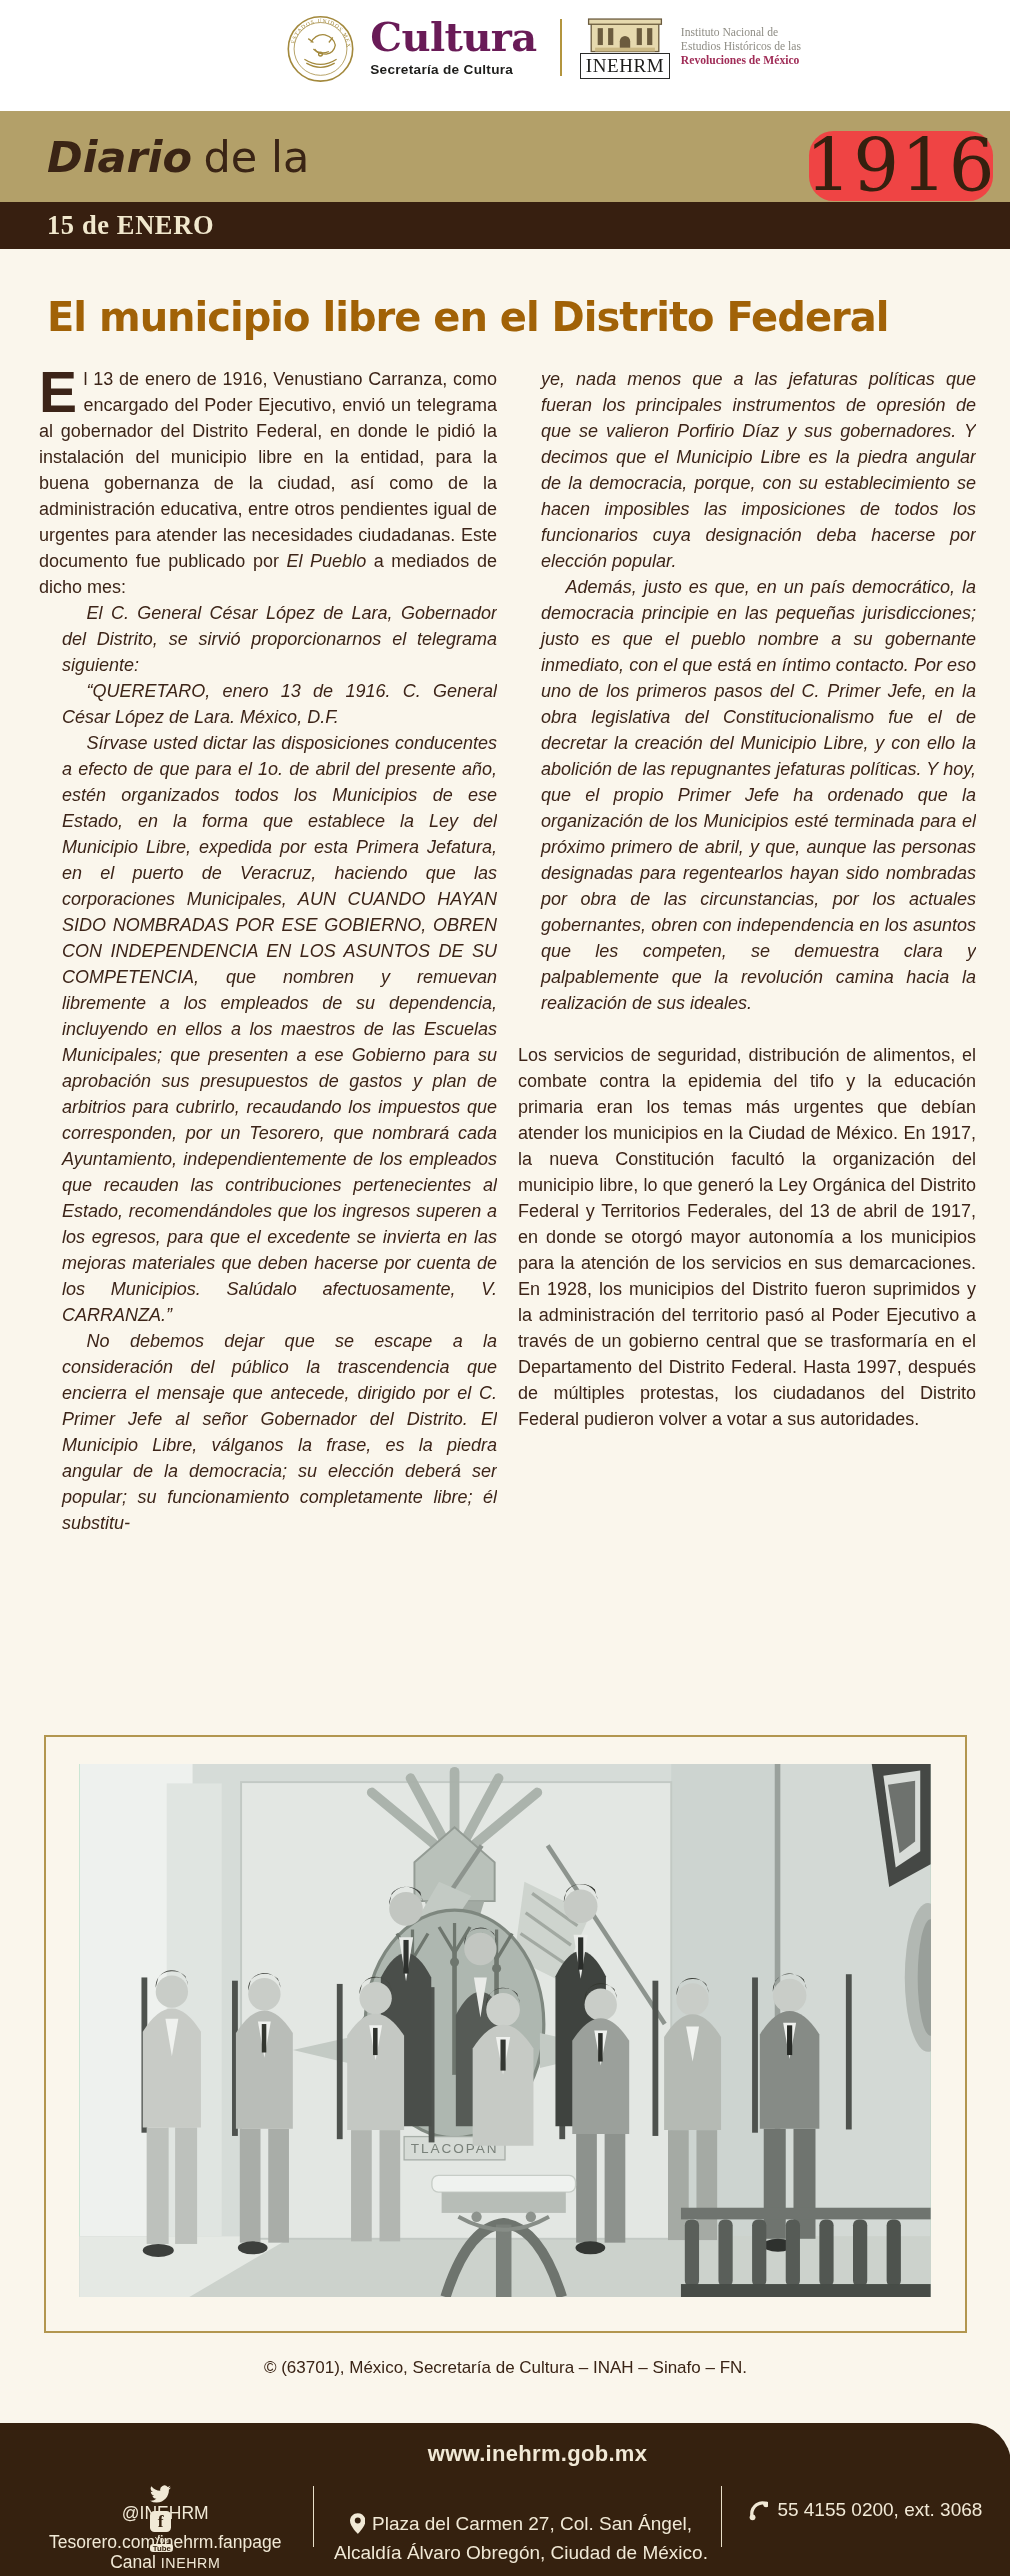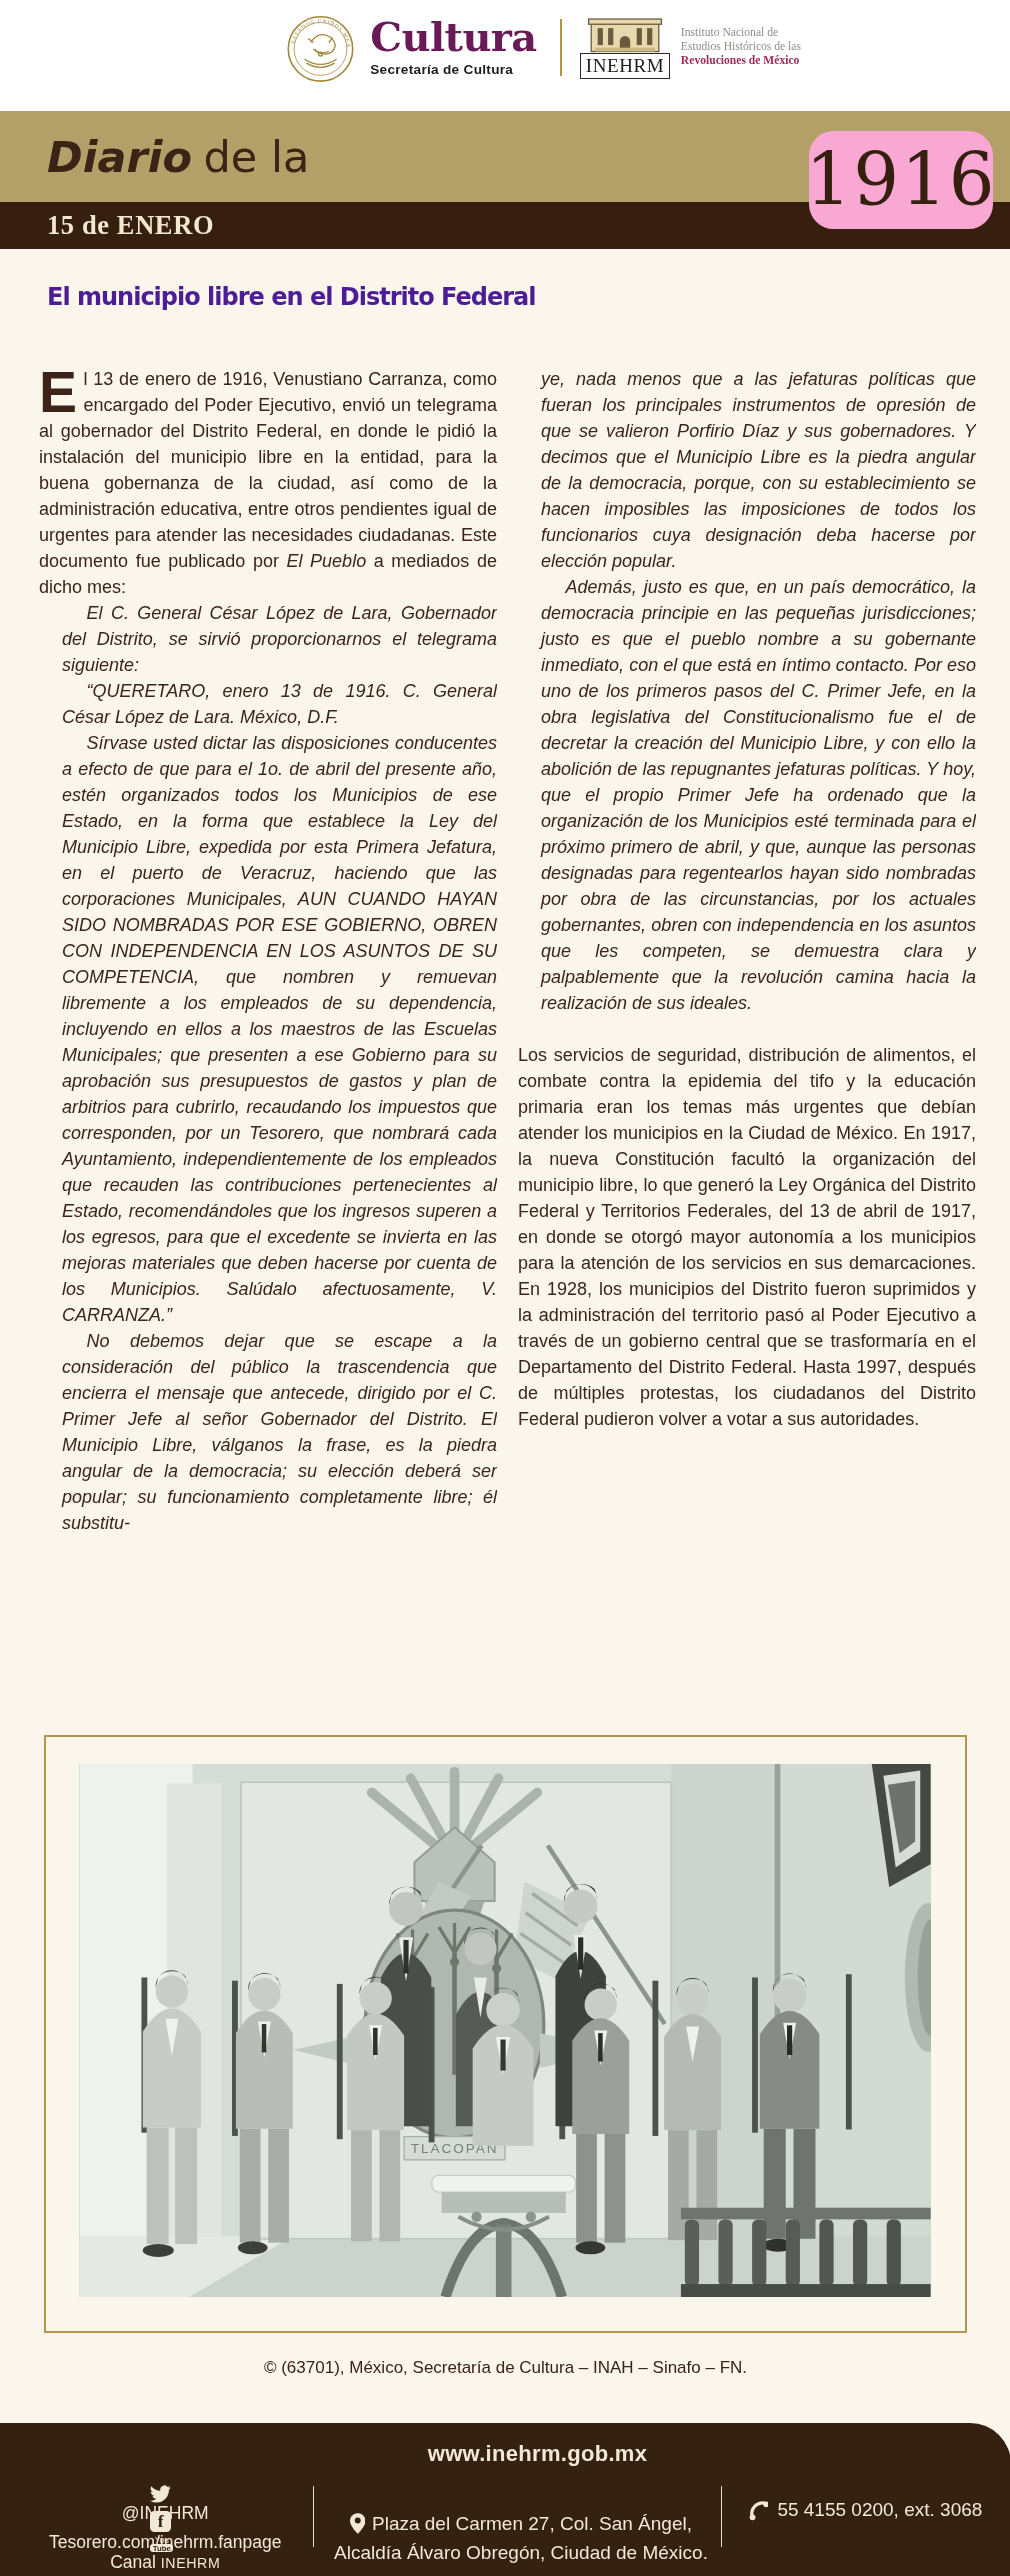--- a/index.html
+++ b/index.html
@@ -22,27 +22,27 @@
   
   .band-tan{position:absolute;top:111px;left:0;width:1011px;height:91px;background:#b3a069;}
   .band-dark{position:absolute;top:202px;left:0;width:1011px;height:47px;background:#371f10;}
   .banner-title{position:absolute;top:111px;left:47px;height:91px;display:flex;align-items:center;
     font-family:"DejaVu Sans",sans-serif;font-size:43px;color:#3a2415;white-space:nowrap;}
   .banner-title .t-italic{font-style:italic;font-weight:bold;margin-right:11.6px;}
   .banner-title .t-mid{font-weight:normal;margin-right:11.6px;}
   .banner-title .t-bold{font-weight:bold;}
   .date-line{position:absolute;top:202px;left:47px;height:47px;display:flex;align-items:center;
     font-family:"Liberation Serif",serif;font-weight:bold;font-size:26.5px;color:#f1e8cd;letter-spacing:0.6px;}
-  .year-box{position:absolute;left:809px;top:131px;width:184px;height:98px;background:#f9a8d4;border-radius:24.6px;
+  .year-box{position:absolute;left:809px;top:131px;width:184px;height:70px;background:#ef4444;border-radius:24.6px;
     display:flex;align-items:center;justify-content:center;z-index:5;}
   .year-box .year{font-family:"DejaVu Serif",serif;font-size:72px;color:#35200f;letter-spacing:1.9px;}
 
   
   .article-title{position:absolute;left:47px;top:267px;width:925px;font-family:"DejaVu Sans",sans-serif;
-    font-weight:bold;font-size:24px;letter-spacing:-1px;color:#4c1d95;}
+    font-weight:bold;font-size:40px;letter-spacing:-1px;color:#a16207;}
   .col{position:absolute;top:366px;width:458px;height:1307px;overflow:hidden;
     font-size:18px;line-height:26px;color:#3c2418;text-align:justify;}
   .col-left{left:39px;}
   .col-right{left:518px;}
   .col p{margin:0;}
   .quote{font-style:italic;margin-left:23px !important;}
   .indent{text-indent:24.6px;}
   .cont{text-align-last:justify;}
   .gap-top{margin-top:26px !important;}
   .dropcap{float:left;font-weight:bold;font-size:57px;line-height:47px;padding:2.6px 6.5px 0 0;color:#3c2418;}

